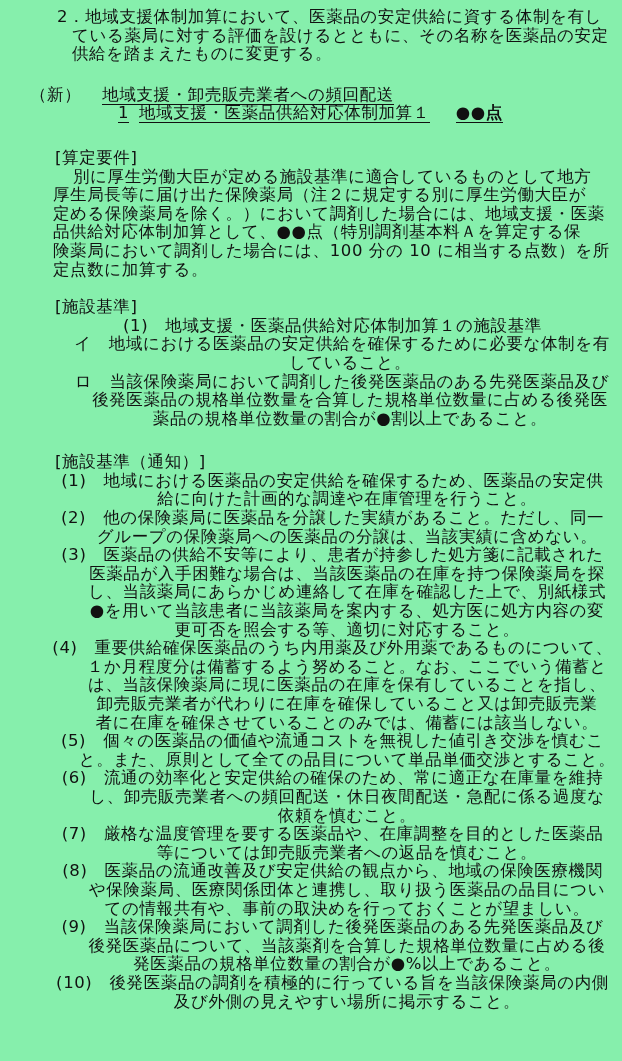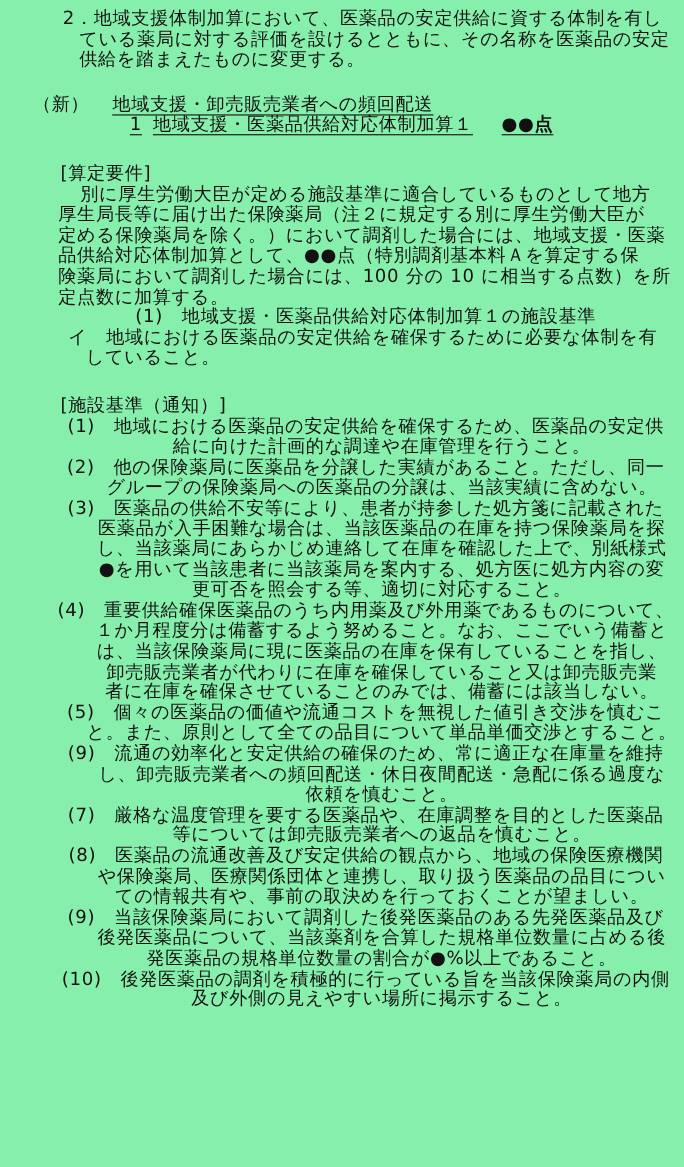--- a/index.html
+++ b/index.html
@@ -66,20 +66,21 @@
     margin-left: 43px;
     padding-left: 29px;
     text-indent: -29px;
     text-align: center;
   }
   
   .kana-item {
     margin-left: 62px;
     padding-left: 16px;
     text-indent: -16px;
+    text-align: center;
   }
 </style>
 </head>
 <body>
 
 <div class="page">
 
   <div class="intro pre">2．地域支援体制加算において、医薬品の安定供給に資する体制を有し
 ている薬局に対する評価を設けるとともに、その名称を医薬品の安定
 供給を踏まえたものに変更する。</div>
@@ -94,46 +95,50 @@
 
   <div class="heading santei">[算定要件]</div>
 
   <div class="para pre">別に厚生労働大臣が定める施設基準に適合しているものとして地方
 厚生局長等に届け出た保険薬局（注２に規定する別に厚生労働大臣が
 定める保険薬局を除く。）において調剤した場合には、地域支援・医薬
 品供給対応体制加算として、●●点（特別調剤基本料Ａを算定する保
 険薬局において調剤した場合には、100 分の 10 に相当する点数）を所
 定点数に加算する。</div>
 
+  <div class="heading shisetsu">[施設基準]</div>
 
   <div class="num-item pre">(1)　地域支援・医薬品供給対応体制加算１の施設基準</div>
 
   <div class="kana-item pre">イ　地域における医薬品の安定供給を確保するために必要な体制を有
 していること。</div>
 
+  <div class="kana-item pre">ロ　当該保険薬局において調剤した後発医薬品のある先発医薬品及び
+後発医薬品の規格単位数量を合算した規格単位数量に占める後発医
+薬品の規格単位数量の割合が●割以上であること。</div>
 
   <div class="heading tsuchi">[施設基準（通知）]</div>
 
   <div class="num-item pre">(1)　地域における医薬品の安定供給を確保するため、医薬品の安定供
 給に向けた計画的な調達や在庫管理を行うこと。</div>
   <div class="num-item pre">(2)　他の保険薬局に医薬品を分譲した実績があること。ただし、同一
 グループの保険薬局への医薬品の分譲は、当該実績に含めない。</div>
   <div class="num-item pre">(3)　医薬品の供給不安等により、患者が持参した処方箋に記載された
 医薬品が入手困難な場合は、当該医薬品の在庫を持つ保険薬局を探
 し、当該薬局にあらかじめ連絡して在庫を確認した上で、別紙様式
 ●を用いて当該患者に当該薬局を案内する、処方医に処方内容の変
 更可否を照会する等、適切に対応すること。</div>
   <div class="num-item pre">(4)　重要供給確保医薬品のうち内用薬及び外用薬であるものについて、
 １か月程度分は備蓄するよう努めること。なお、ここでいう備蓄と
 は、当該保険薬局に現に医薬品の在庫を保有していることを指し、
 卸売販売業者が代わりに在庫を確保していること又は卸売販売業
 者に在庫を確保させていることのみでは、備蓄には該当しない。</div>
   <div class="num-item pre">(5)　個々の医薬品の価値や流通コストを無視した値引き交渉を慎むこ
 と。また、原則として全ての品目について単品単価交渉とすること。</div>
-  <div class="num-item pre">(9)　流通の効率化と安定供給の確保のため、常に適正な在庫量を維持
+  <div class="num-item pre">(6)　流通の効率化と安定供給の確保のため、常に適正な在庫量を維持
 し、卸売販売業者への頻回配送・休日夜間配送・急配に係る過度な
 依頼を慎むこと。</div>
   <div class="num-item pre">(7)　厳格な温度管理を要する医薬品や、在庫調整を目的とした医薬品
 等については卸売販売業者への返品を慎むこと。</div>
   <div class="num-item pre">(8)　医薬品の流通改善及び安定供給の観点から、地域の保険医療機関
 や保険薬局、医療関係団体と連携し、取り扱う医薬品の品目につい
 ての情報共有や、事前の取決めを行っておくことが望ましい。</div>
   <div class="num-item pre">(9)　当該保険薬局において調剤した後発医薬品のある先発医薬品及び
 後発医薬品について、当該薬剤を合算した規格単位数量に占める後
 発医薬品の規格単位数量の割合が●%以上であること。</div>

